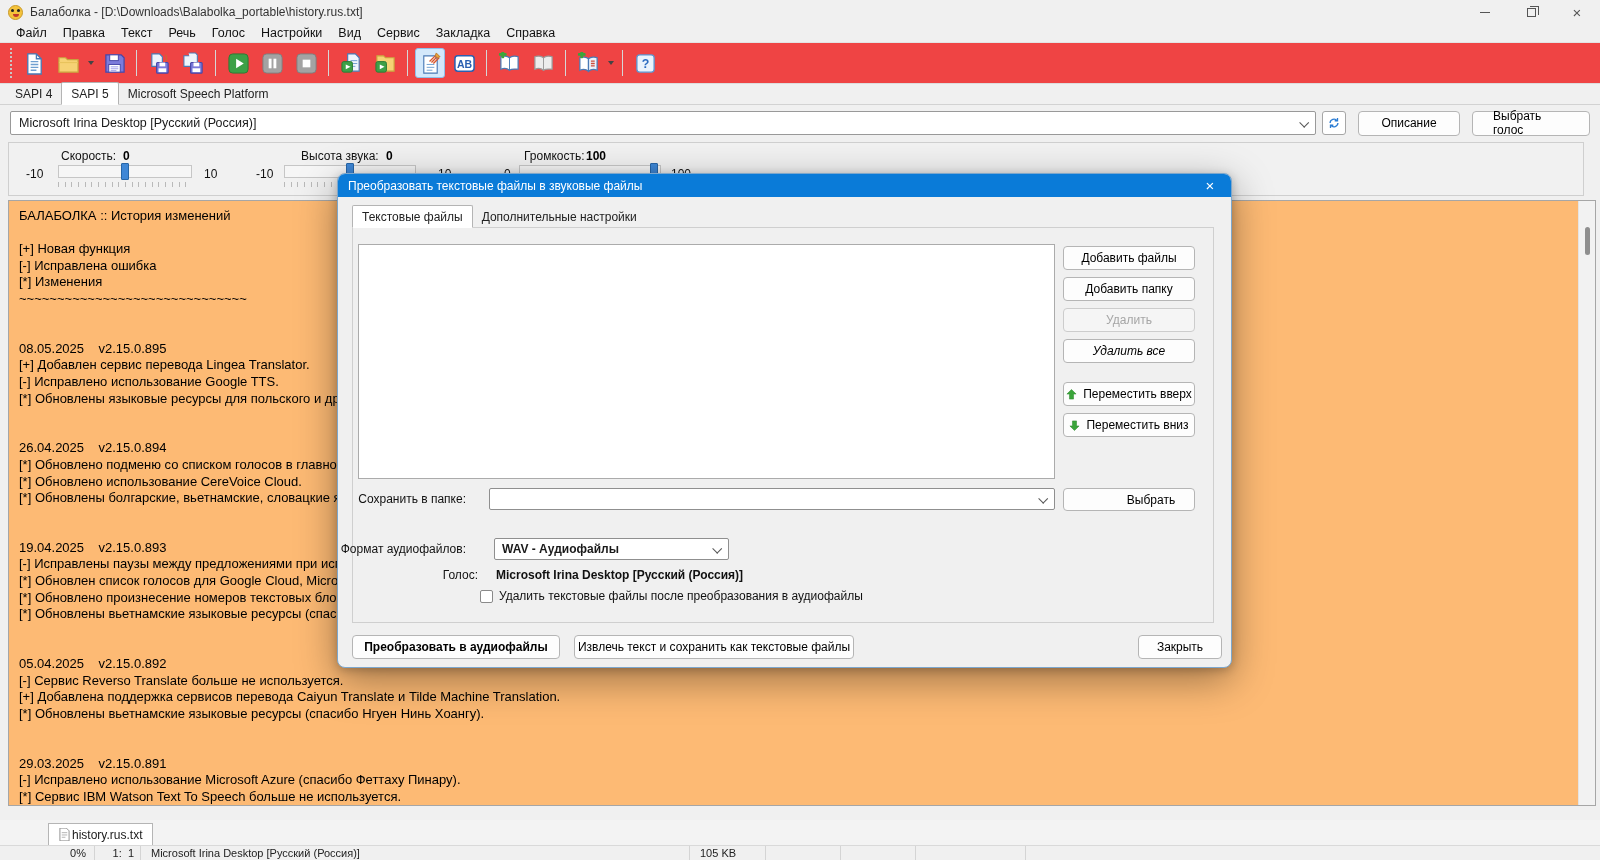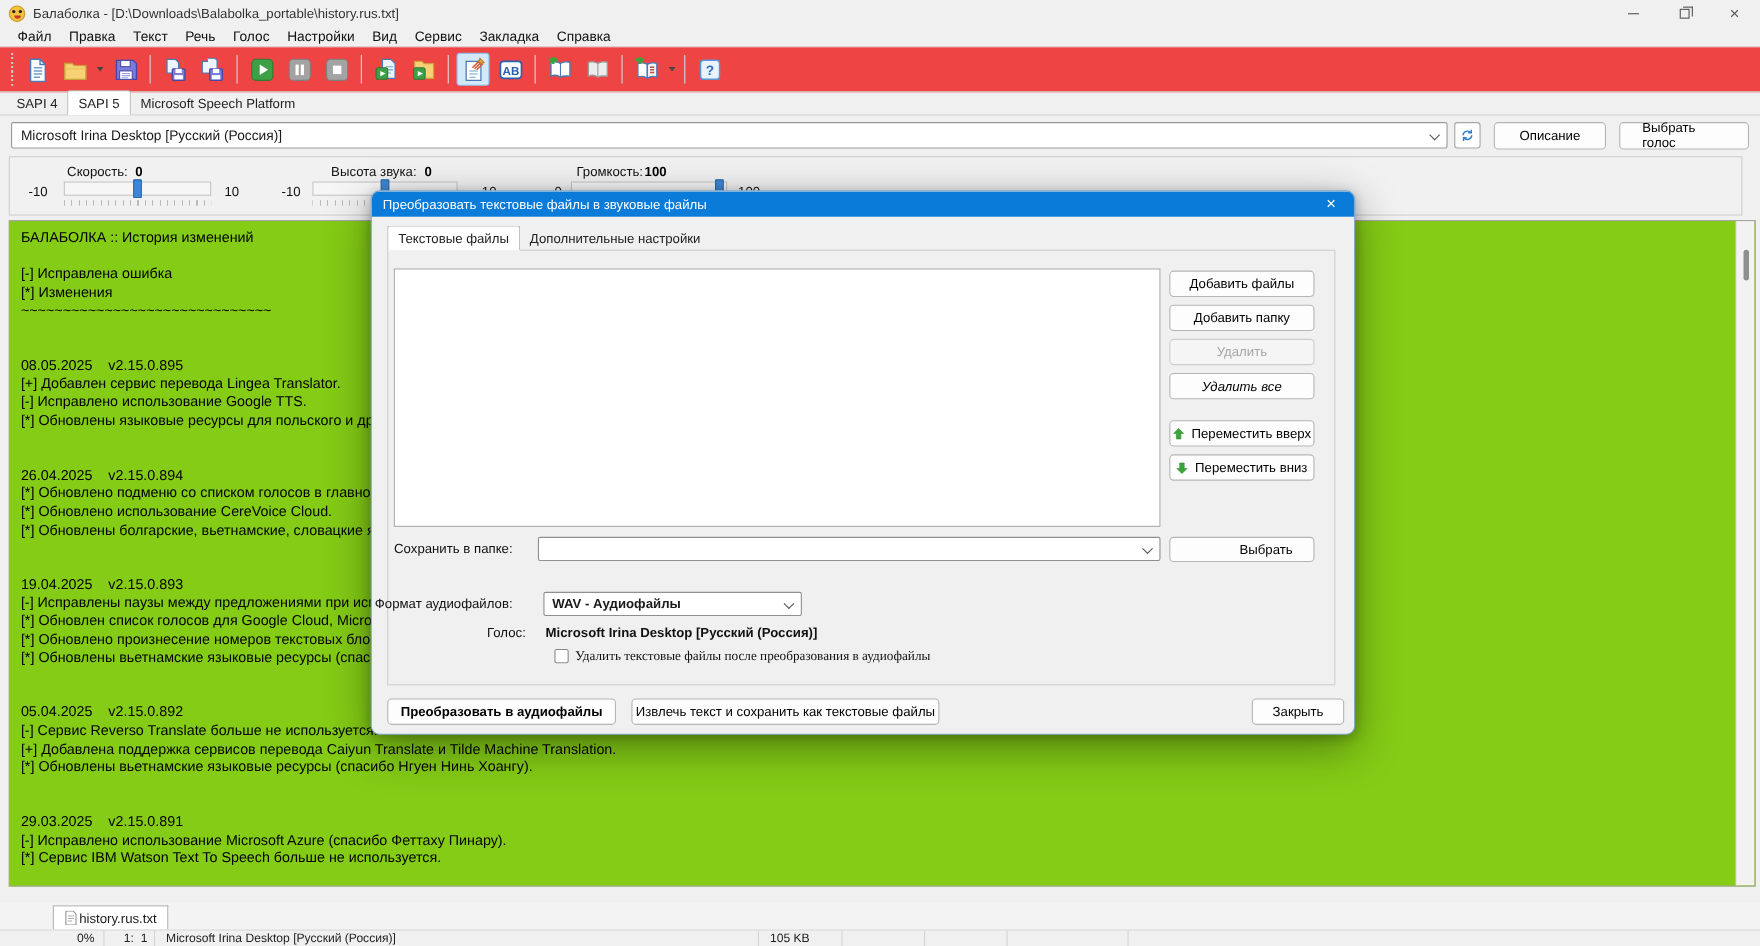--- a/index.html
+++ b/index.html
@@ -49,21 +49,21 @@
   
   .sliders { position:absolute; left:8px; top:142px; width:1576px; height:54px; background:#f1f1f1; border:1px solid #cfcfcf; }
   .sl-label { position:absolute; top:6px; font-size:12px; color:#111; }
   .sl-value { position:absolute; top:6px; font-size:12px; font-weight:bold; color:#000; }
   .sl-min,.sl-max { position:absolute; top:24px; font-size:12px; color:#111; }
   .sl-track { position:absolute; top:22px; height:13px; background:#f6f6f6; border:1px solid #c6c6c6; }
   .sl-thumb { position:absolute; top:-3px; width:8px; height:17px; background:#3f87d6; border:1px solid #2766a8; border-radius:1px; }
   .sl-ticks { position:absolute; top:39px; height:5px; background:repeating-linear-gradient(to right,#b9b9b9 0 1px,transparent 1px 6.7px); }
 
   
-  .editor { position:absolute; left:8px; top:200px; width:1588px; height:606px; background:#84cc16; border:1px solid #a6a6a6; overflow:hidden; }
+  .editor { position:absolute; left:8px; top:200px; width:1588px; height:606px; background:#fdba74; border:1px solid #a6a6a6; overflow:hidden; }
   .editor-text { position:absolute; left:10px; top:7px; right:22px; bottom:0; font-size:13px; line-height:16.6px; color:#000; overflow:hidden; }
   .editor-text div { white-space:pre; height:16.6px; }
   .vscroll { position:absolute; right:0; top:0; bottom:0; width:17px; background:#f2f2f2; border-left:1px solid #e4e4e4; }
   .vthumb { position:absolute; left:6px; top:26px; width:5px; height:28px; background:#8f8f8f; border-radius:3px; }
 
   
   .tabstrip { position:absolute; left:0; top:820px; width:1600px; height:25px; background:#f3f3f3; display:flex; align-items:flex-end; padding-left:8px; }
   .doctab { height:22px; background:#fff; border:1px solid #b5b5b5; border-bottom:none; display:inline-flex; align-items:center; gap:2px; padding:0 10px; font-size:12px;margin-left:40px; }
   .statusbar { position:absolute; left:0; top:845px; width:1600px; height:15px; background:#f0f0f0; border-top:1px solid #d9d9d9; display:flex; font-size:11px; color:#222; }
   .scell { border-right:1px solid #d4d4d4; height:100%; display:flex; align-items:center; white-space:pre; }
@@ -318,20 +318,21 @@
     <div class="sl-thumb" style="left: calc(96% - 4px);"></div>
   </div>
   <span class="sl-max" style="left:662px;">100</span>
   <div class="sl-ticks" style="left:510px;width:142px;"></div>
 </div>
 
 <div class="editor">
   <div class="editor-text">
       <div>БАЛАБОЛКА :: История изменений</div>
       <div></div>
+      <div>[+] Новая функция</div>
       <div>[-] Исправлена ошибка</div>
       <div>[*] Изменения</div>
       <div>~~~~~~~~~~~~~~~~~~~~~~~~~~~~~~</div>
       <div></div>
       <div></div>
       <div>08.05.2025    v2.15.0.895</div>
       <div>[+] Добавлен сервис перевода Lingea Translator.</div>
       <div>[-] Исправлено использование Google TTS.</div>
       <div>[*] Обновлены языковые ресурсы для польского и других языков.</div>
       <div></div>
@@ -438,21 +439,21 @@
 
     <span class="dlabel" style="right:747px;top:314px;white-space:nowrap;">Формат аудиофайлов:</span>
     <div class="dcombo" style="left:141px;top:310px;width:235px;">
       <span>WAV - Аудиофайлы</span>
       <span class="chev" style="top:7px;"></span>
     </div>
 
     <span class="dlabel" style="right:735px;top:340px;white-space:nowrap;">Голос:</span>
     <span class="dlabel bold" style="left:143px;top:340px;text-align:left;white-space:nowrap;">Microsoft Irina Desktop [Русский (Россия)]</span>
 
-    <div class="cbrow" style="left:151px;top:361px;font-family:Liberation Serif, serif;">
+    <div class="cbrow" style="left:127px;top:361px;">
       <span class="cb"></span>
       <span>Удалить текстовые файлы после преобразования в аудиофайлы</span>
     </div>
   </div>
 
   <div class="btn dbottom bold" style="left:14px;top:461px;width:208px;">
       <span>Преобразовать в аудиофайлы</span>
     </div>
   <div class="btn dbottom" style="left:236px;top:461px;width:280px;">
       <span>Извлечь текст и сохранить как текстовые файлы</span>

